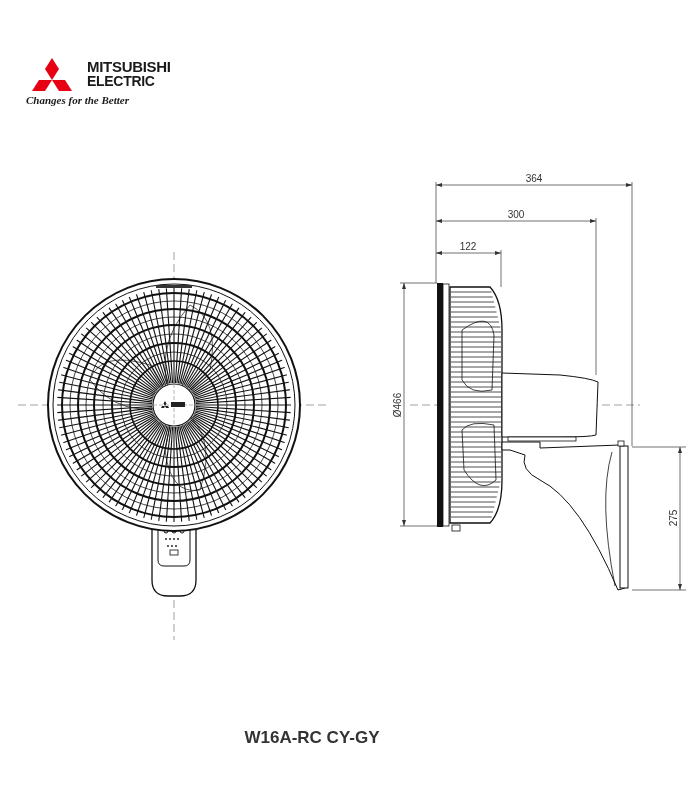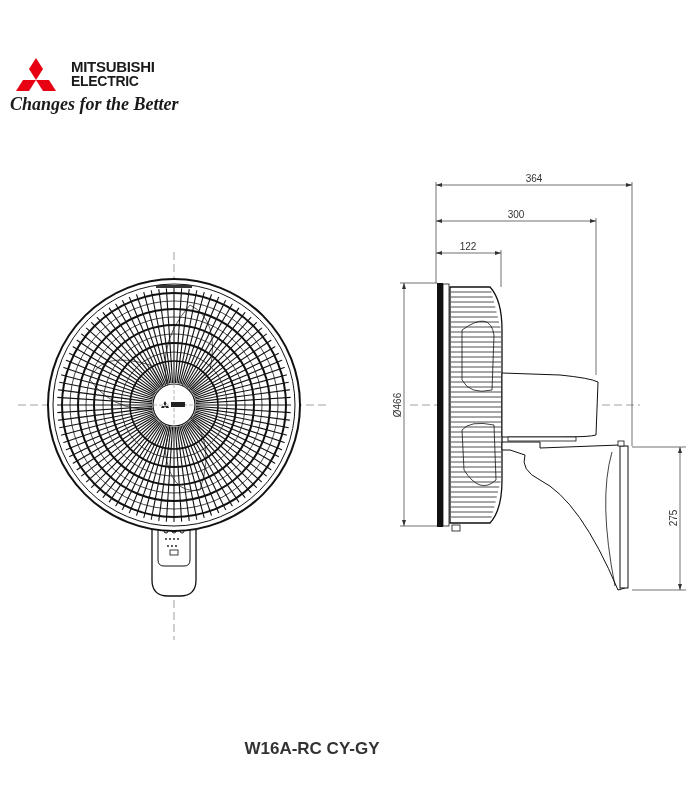--- a/index.html
+++ b/index.html
@@ -1,24 +1,24 @@
 <!DOCTYPE html>
 <html><head>
 <meta charset="utf-8">
 <style>
   html, body { margin:0; padding:0; background:#ffffff; }
   body { width:700px; height:800px; position:relative; overflow:hidden; font-family:"Liberation Sans", sans-serif; }
-  .logo { position:absolute; left:8px; top:58px; width:170px; height:58px; }
+  .logo { position:absolute; left:24px; top:58px; width:170px; height:58px; }
   .logo svg { position:absolute; left:0; top:0; }
   .brand-1 { position:absolute; left:63px; top:2px; font-family:"Liberation Sans", sans-serif; font-weight:bold; font-size:15px; line-height:14px; color:#1a1a1a; letter-spacing:-0.3px; }
   .brand-2 { position:absolute; left:63px; top:16px; font-family:"Liberation Sans", sans-serif; font-weight:bold; font-size:14px; line-height:14px; color:#1a1a1a; letter-spacing:-0.3px; }
-  .tagline { position:absolute; left:2px; top:36px; font-family:"Liberation Serif", serif; font-style:italic; font-weight:bold; font-size:18px; color:#1a1a1a; white-space:nowrap; }
+  .tagline { position:absolute; left:2px; top:36px; font-family:"Liberation Serif", serif; font-style:italic; font-weight:bold; font-size:11px; color:#1a1a1a; white-space:nowrap; }
   .drawing { position:absolute; left:0; top:0; }
   .dim-text { font-family:"Liberation Sans", sans-serif; font-size:10px; fill:#333; }
-  .model { position:absolute; left:0; width:624px; top:728px; text-align:center; font-family:"Liberation Sans", sans-serif; font-weight:bold; font-size:17px; color:#333;margin-top:11px; }
+  .model { position:absolute; left:0; width:624px; top:728px; text-align:center; font-family:"Liberation Sans", sans-serif; font-weight:bold; font-size:17px; color:#333; }
 </style>
 </head>
 <body>
 
 <div class="logo">
   <svg width="60" height="40" viewBox="0 0 60 40">
     <polygon points="28,0 35,11 28,22 21,11" fill="#e60012"></polygon>
     <polygon points="28,22 15,22 8,33 21,33" fill="#e60012"></polygon>
     <polygon points="28,22 41,22 48,33 35,33" fill="#e60012"></polygon>
     <polygon points="21,33 8,33 0,33 8,33" fill="#e60012"></polygon>

